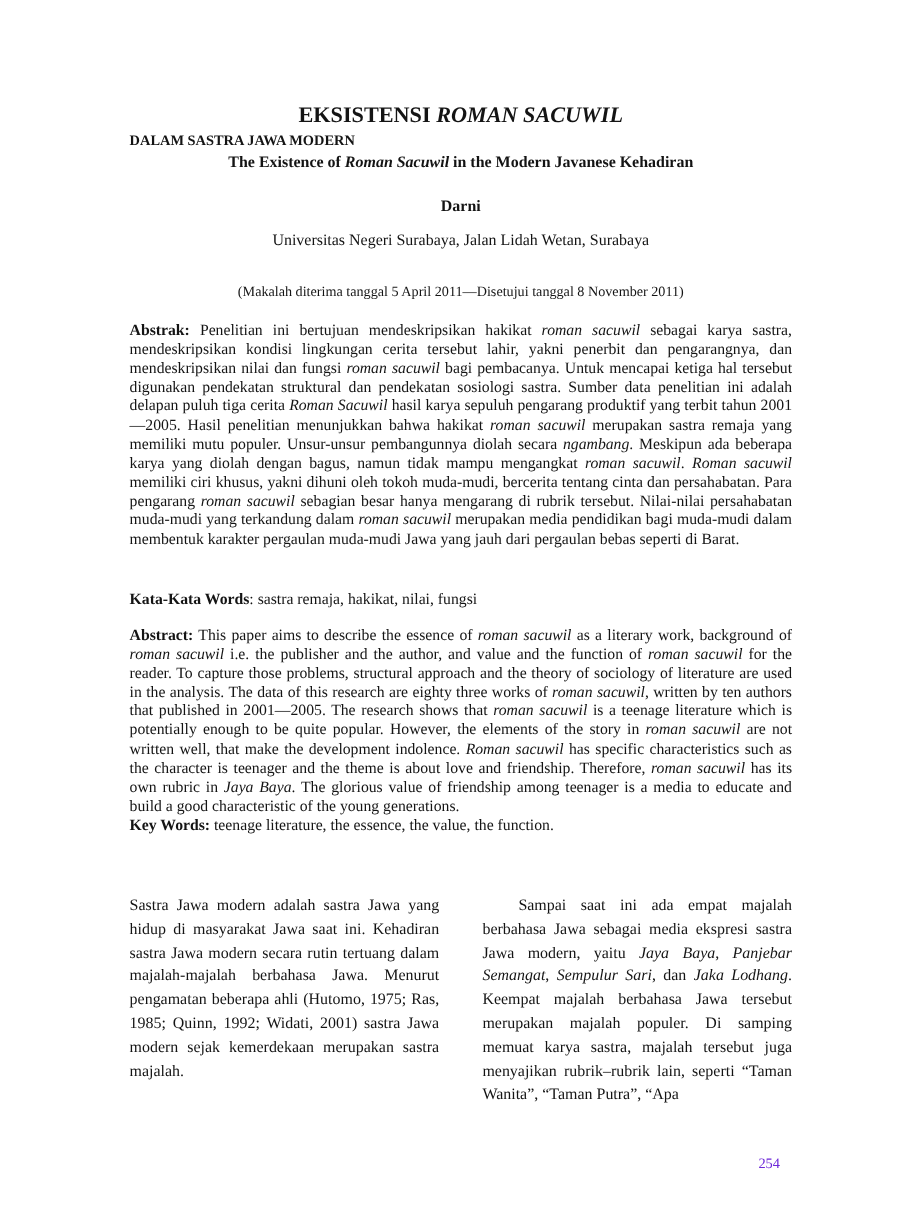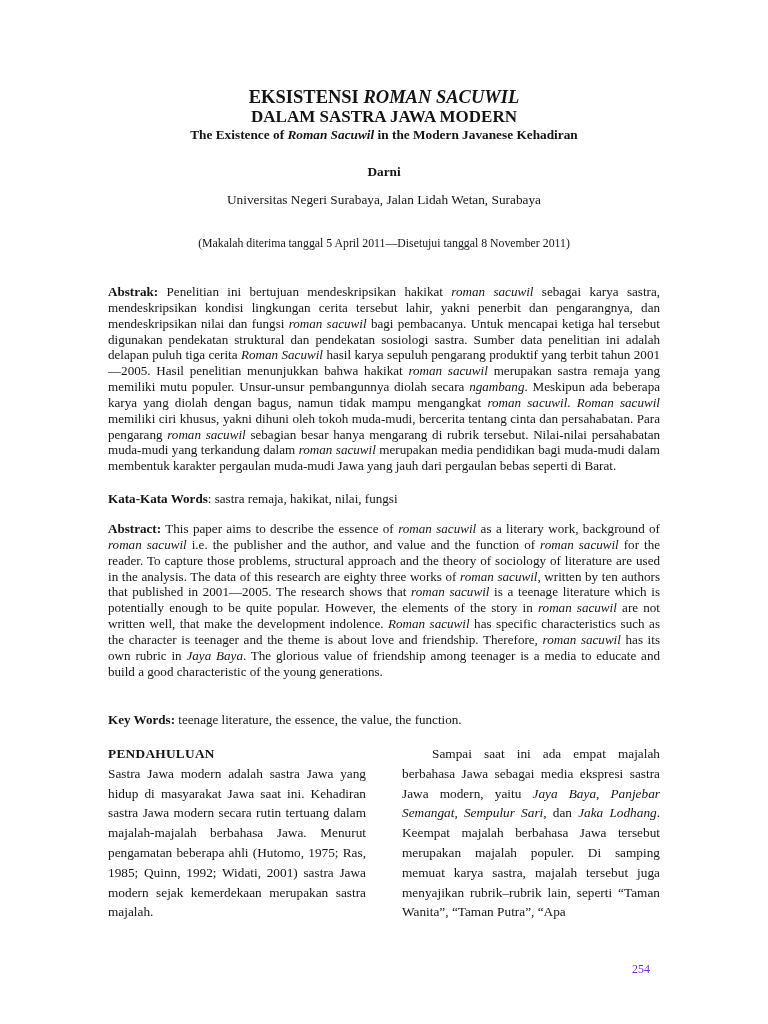--- a/index.html
+++ b/index.html
@@ -4,22 +4,22 @@
 <style>
   html, body { margin: 0; padding: 0; background: #ffffff; }
   body {
     width: 768px; height: 1024px; position: relative; overflow: hidden;
     font-family: "Liberation Serif", "DejaVu Serif", serif;
     color: #141414;
   }
   .page { position: absolute; left: 108px; top: 0; width: 552px; }
   .title1 { position: absolute; top: 87px; left: 0; width: 552px; text-align: center;
     font-weight: bold; font-size: 18.5px; line-height: 20px; }
-  .title2 { position: absolute; top: 107px; left: 0; width: 552px; text-align: center;
-    font-weight: bold; font-size: 17px; line-height: 20px; }
+  .title2 { position: absolute; top: 107px; left: 0; width: 552px; 
+    font-weight: bold; font-size: 12px; line-height: 20px; }
   .subtitle { position: absolute; top: 127px; left: 0; width: 552px; text-align: center;
     font-weight: bold; font-size: 13.3px; line-height: 16px; }
   .author { position: absolute; top: 164px; left: 0; width: 552px; text-align: center;
     font-weight: bold; font-size: 13.3px; line-height: 16px; }
   .affil { position: absolute; top: 192px; left: 0; width: 552px; text-align: center;
     font-size: 13.3px; line-height: 16px; }
   .dates { position: absolute; top: 236px; left: 0; width: 552px; text-align: center;
     font-size: 11.8px; line-height: 14px; }
   .abs { position: absolute; left: 0; width: 552px; text-align: justify;
     font-size: 13.1px; line-height: 15.85px; }
@@ -45,38 +45,37 @@
   <div class="subtitle"><span>The Existence of </span><i>Roman Sacuwil</i><span> in the Modern Javanese Kehadiran</span></div>
 
   <div class="author">Darni</div>
 
   <div class="affil">
     <div>Universitas Negeri Surabaya, Jalan Lidah Wetan, Surabaya</div>
   </div>
 
   <div class="dates">(Makalah diterima tanggal 5 April 2011—Disetujui tanggal 8 November 2011)</div>
 
-  <div class="abs" style="top:284px;">
+  <div class="abs" style="top:267px;">
     <b>Abstrak:</b><span> Penelitian ini bertujuan mendeskripsikan hakikat <i>roman sacuwil</i> sebagai karya sastra, mendeskripsikan kondisi lingkungan cerita tersebut lahir, yakni penerbit dan pengarangnya, dan mendeskripsikan nilai dan fungsi <i>roman sacuwil</i> bagi pembacanya. Untuk mencapai ketiga hal tersebut digunakan pendekatan struktural dan pendekatan sosiologi sastra. Sumber data penelitian ini adalah delapan puluh tiga cerita <i>Roman Sacuwil</i> hasil karya sepuluh pengarang produktif yang terbit tahun 2001—2005. Hasil penelitian menunjukkan bahwa hakikat <i>roman sacuwil</i> merupakan sastra remaja yang memiliki mutu populer. Unsur-unsur pembangunnya diolah secara <i>ngambang</i>. Meskipun ada beberapa karya yang diolah dengan bagus, namun tidak mampu mengangkat <i>roman sacuwil</i>. <i>Roman sacuwil</i> memiliki ciri khusus, yakni dihuni oleh tokoh muda-mudi, bercerita tentang cinta dan persahabatan. Para pengarang <i>roman sacuwil</i> sebagian besar hanya mengarang di rubrik tersebut. Nilai-nilai persahabatan muda-mudi yang terkandung dalam <i>roman sacuwil</i> merupakan media pendidikan bagi muda-mudi dalam membentuk karakter pergaulan muda-mudi Jawa yang jauh dari pergaulan bebas seperti di Barat.</span>
   </div>
 
   <div class="kw" style="top:491px;">
     <b>Kata-Kata Words</b><span>: sastra remaja, hakikat, nilai, fungsi</span>
   </div>
 
   <div class="abs" style="top:521px;">
     <b>Abstract:</b><span> This paper aims to describe the essence of <i>roman sacuwil</i> as a literary work, background of <i>roman sacuwil</i> i.e. the publisher and the author, and value and the function of <i>roman sacuwil</i> for the reader. To capture those problems, structural approach and the theory of sociology of literature are used in the analysis. The data of this research are eighty three works of <i>roman sacuwil</i>, written by ten authors that published in 2001—2005. The research shows that <i>roman sacuwil</i> is a teenage literature which is potentially enough to be quite popular. However, the elements of the story in <i>roman sacuwil</i> are not written well, that make the development indolence. <i>Roman sacuwil</i> has specific characteristics such as the character is teenager and the theme is about love and friendship. Therefore, <i>roman sacuwil</i> has  its own rubric in <i>Jaya Baya</i>. The glorious value of friendship among teenager is a media to educate and build a good characteristic of the young generations.</span>
   </div>
 
-  <div class="kw" style="top:712px;">
+  <div class="kw" style="top:680px;">
     <b>Key Words:</b><span> teenage literature, the essence, the value, the function.</span>
   </div>
 
   <div class="col col-left">
-    <div class="sec-head">PENDAHULUAN</div>
     <div>Sastra Jawa modern adalah sastra Jawa yang hidup di masyarakat Jawa saat ini. Kehadiran sastra Jawa modern secara rutin tertuang dalam majalah-majalah berbahasa Jawa. Menurut pengamatan beberapa ahli (Hutomo, 1975; Ras, 1985; Quinn, 1992; Widati, 2001) sastra Jawa modern sejak kemerdekaan merupakan sastra majalah.</div>
   </div>
 
   <div class="col col-right">
     <div class="indent">Sampai saat ini ada empat majalah berbahasa Jawa sebagai media ekspresi sastra Jawa modern, yaitu <i>Jaya Baya</i>, <i>Panjebar Semangat</i>, <i>Sempulur Sari</i>, dan <i>Jaka Lodhang</i>. Keempat majalah berbahasa Jawa tersebut merupakan majalah populer. Di samping memuat karya sastra, majalah tersebut juga menyajikan rubrik–rubrik lain, seperti “Taman Wanita”, “Taman Putra”, “Apa</div>
   </div>
 
 </div>
 
 <div class="pagenum">254</div>

